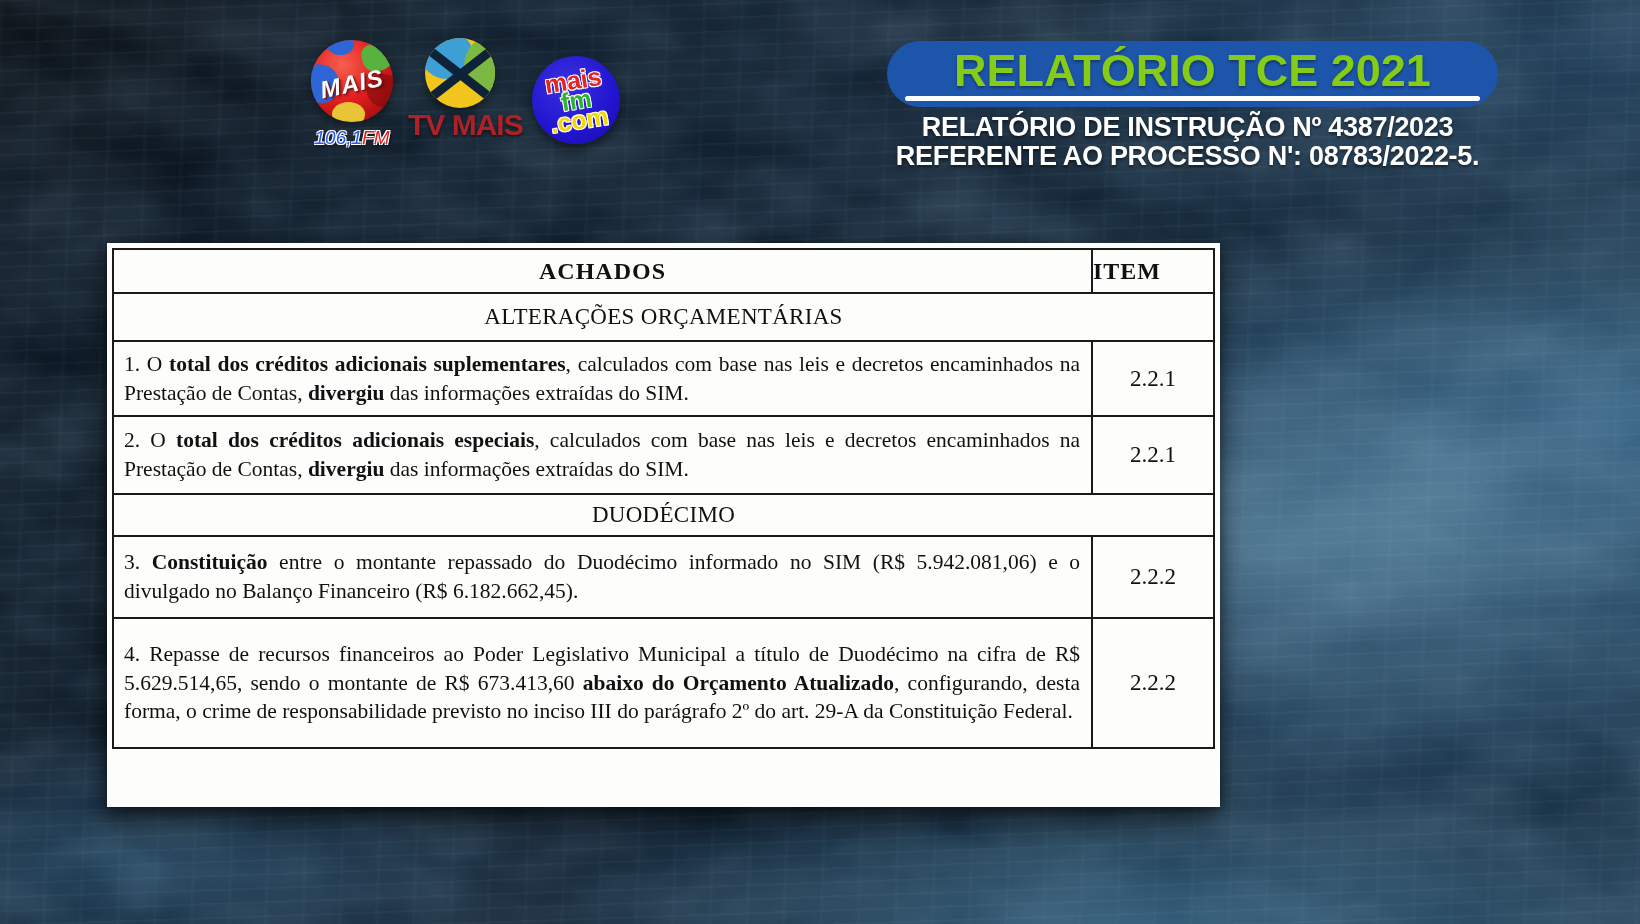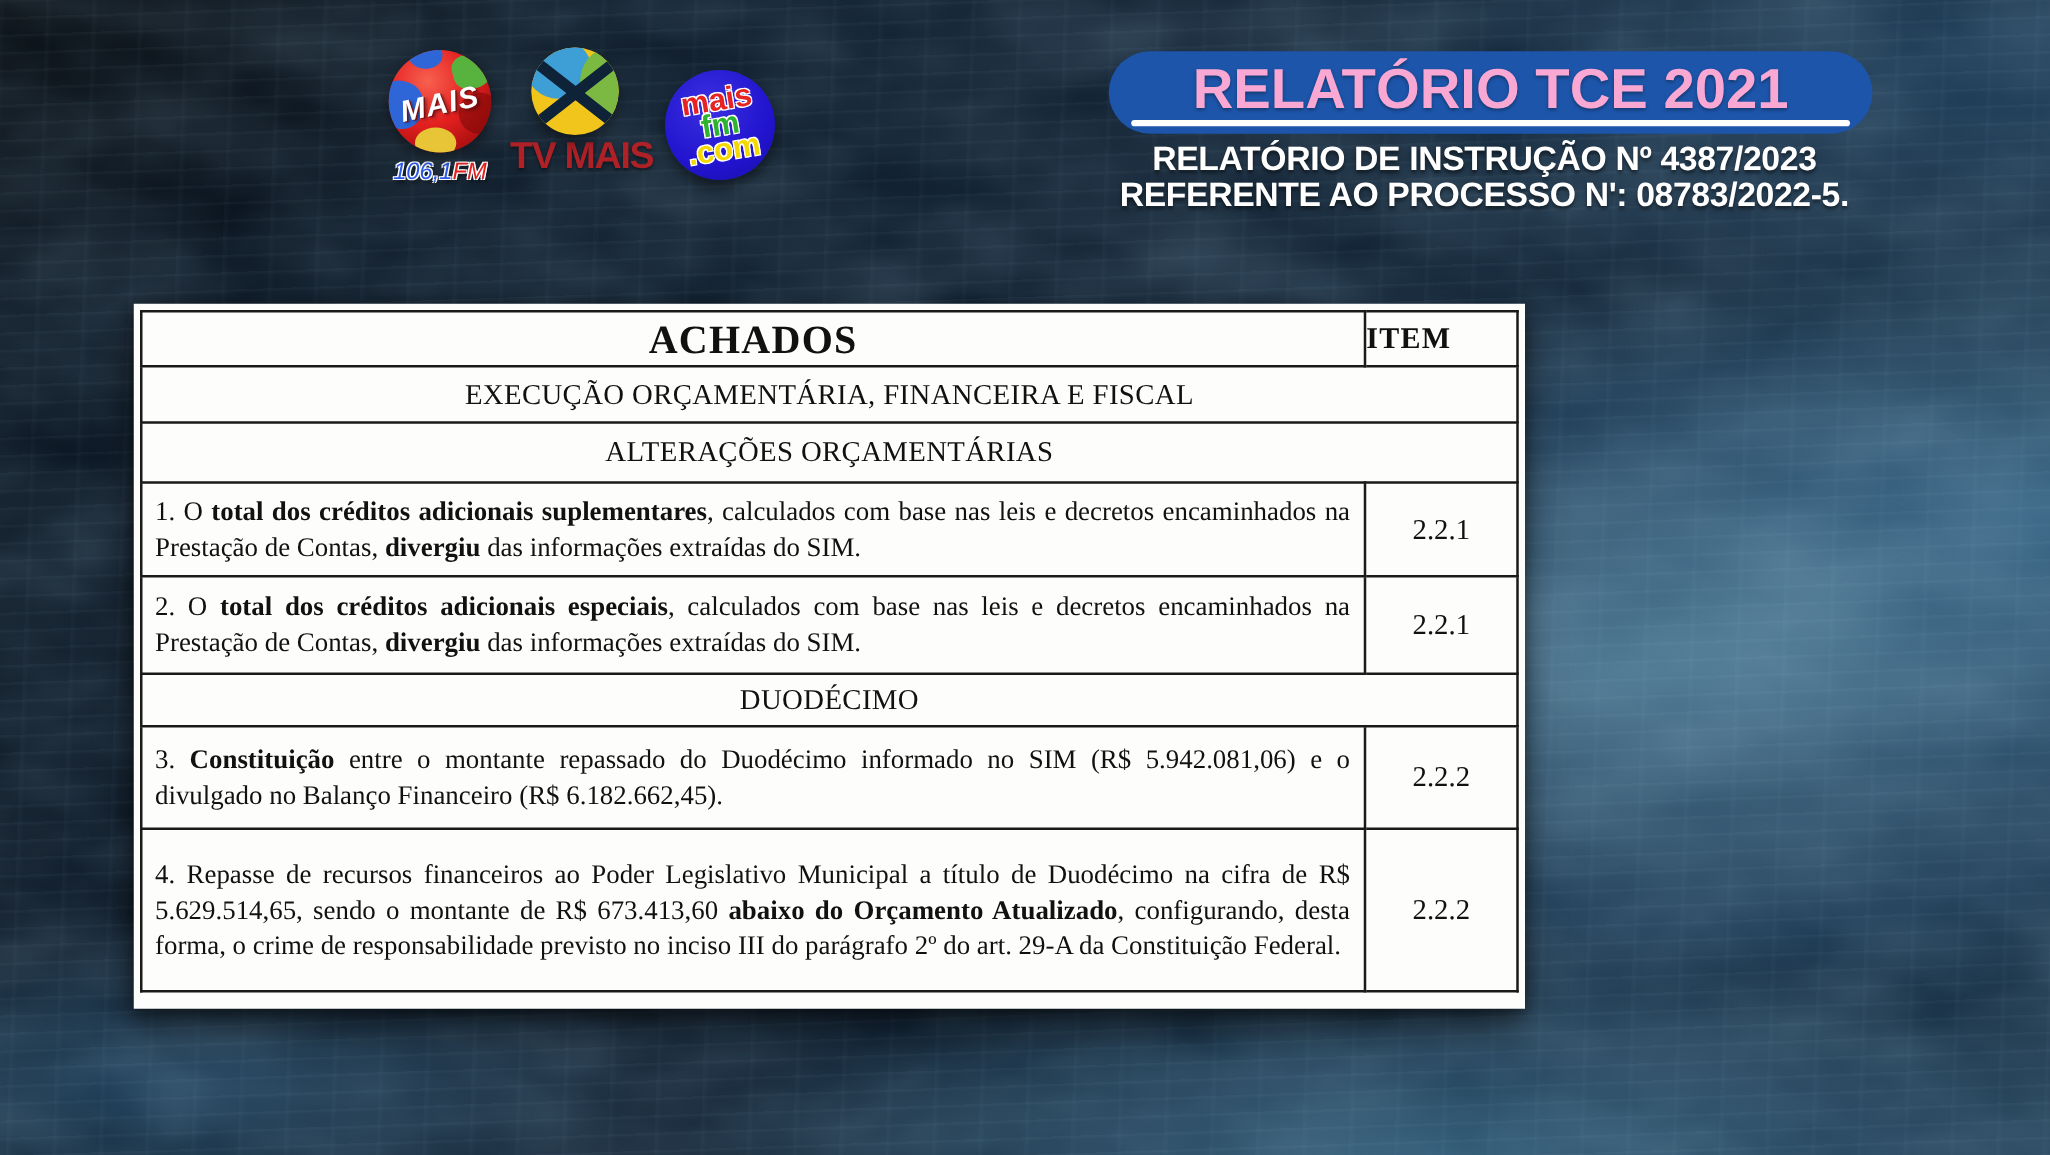--- a/index.html
+++ b/index.html
@@ -110,21 +110,21 @@
   }
 
   
   .title-pill {
     position: absolute; left: 887px; top: 41px; width: 611px; height: 66px;
     background: var(--title-pill-blue, #1d55aa);
     border-radius: 33px;
     display: flex; flex-direction: column; align-items: center; justify-content: center;
   }
   .title-text {
-    font-weight: 800; font-size: 45px; line-height: 1; color: #f9a8d4;
+    font-weight: 800; font-size: 45px; line-height: 1; color: #84cc16;
     letter-spacing: 0px; white-space: nowrap;
     text-shadow: 0 2px 3px rgba(0,0,0,0.35);
   }
   .title-underline {
     width: 575px; height: 5px; background: #ffffff; border-radius: 3px; margin-top: 3px;
   }
   .subtitle {
     position: absolute; left: 800px; top: 113px; width: 775px;
     text-align: center; color: #ffffff; font-weight: 800;
     font-size: 27px; line-height: 1.06; letter-spacing: -0.3px;
@@ -139,21 +139,21 @@
     padding: 5px 5px 16px 5px;
     box-shadow: 0 14px 30px rgba(0,0,0,0.55), 0 4px 10px rgba(0,0,0,0.4);
   }
   table.findings {
     width: 100%; border-collapse: collapse; table-layout: fixed;
     font-family: "Liberation Serif", serif; color: #111;
   }
   table.findings th, table.findings td { border: 2px solid var(--table-ink, #1a1a1a); }
   tr.header-row { height: 44px; }
   th.achados-col {
-    font-size: 32px; font-weight: bold; letter-spacing: 1px; text-align: center;
+    font-size: 24px; font-weight: bold; letter-spacing: 1px; text-align: center;
   }
   th.item-col { width: 122px; font-size: 24px; font-weight: bold; letter-spacing: 1px; text-align: left; }
   td.section-cell { text-align: center; font-size: 23px; letter-spacing: 0.3px; }
   td.finding-cell {
     font-size: 21.5px; line-height: 1.33; padding: 5px 11px 5px 10px;
     text-align: justify; vertical-align: middle;
   }
   td.finding-cell b { font-weight: bold; }
   td.item-cell { text-align: center; font-size: 23px; vertical-align: middle; }
 </style>
@@ -229,23 +229,20 @@
 
     <div class="report-card">
       <table class="findings">
         <thead>
           <tr class="header-row">
             <th class="achados-col">ACHADOS</th>
             <th class="item-col">ITEM</th>
           </tr>
         </thead>
         <tbody>
-            <tr style="height: 45px;">
-              <td colspan="2" class="section-cell">EXECUÇÃO ORÇAMENTÁRIA, FINANCEIRA E FISCAL</td>
-            </tr>
             <tr style="height: 48px;">
               <td colspan="2" class="section-cell">ALTERAÇÕES ORÇAMENTÁRIAS</td>
             </tr>
             <tr style="height: 75px; padding-left: 16px;">
               <td class="finding-cell"><span>1. O </span><b>total dos créditos adicionais suplementares</b><span>, calculados com base nas leis e decretos encaminhados na Prestação de Contas, </span><b>divergiu</b><span> das informações extraídas do SIM.</span></td>
               <td class="item-cell">2.2.1</td>
             </tr>
             <tr style="height: 78px;">
               <td class="finding-cell"><span>2. O </span><b>total dos créditos adicionais especiais</b><span>, calculados com base nas leis e decretos encaminhados na Prestação de Contas, </span><b>divergiu</b><span> das informações extraídas do SIM.</span></td>
               <td class="item-cell">2.2.1</td>

